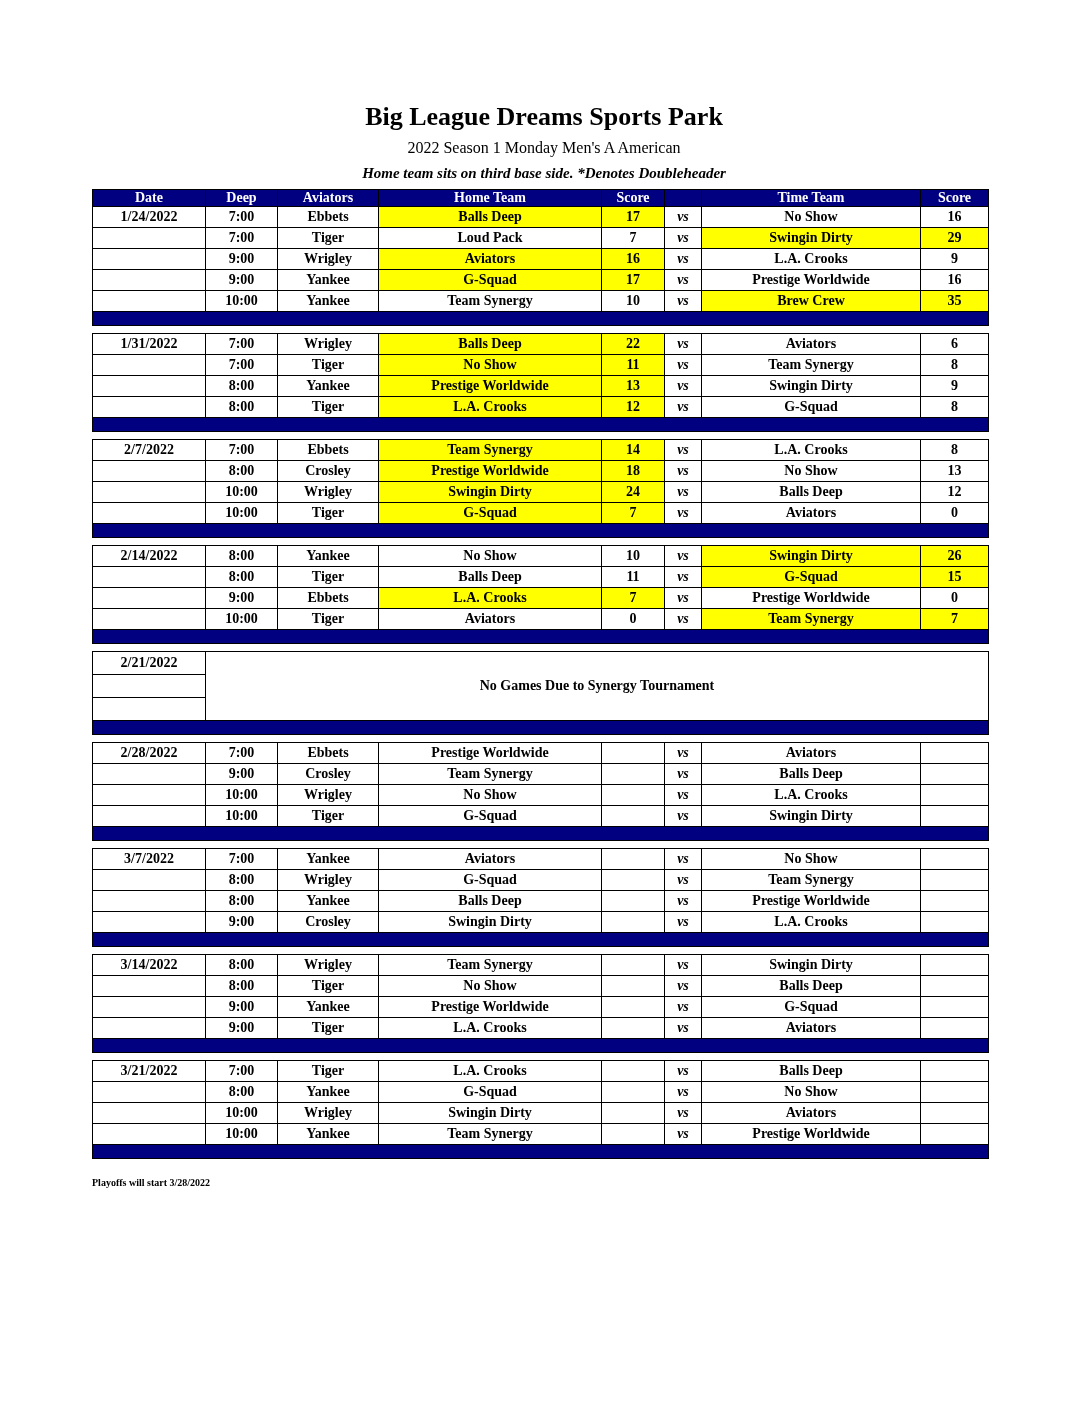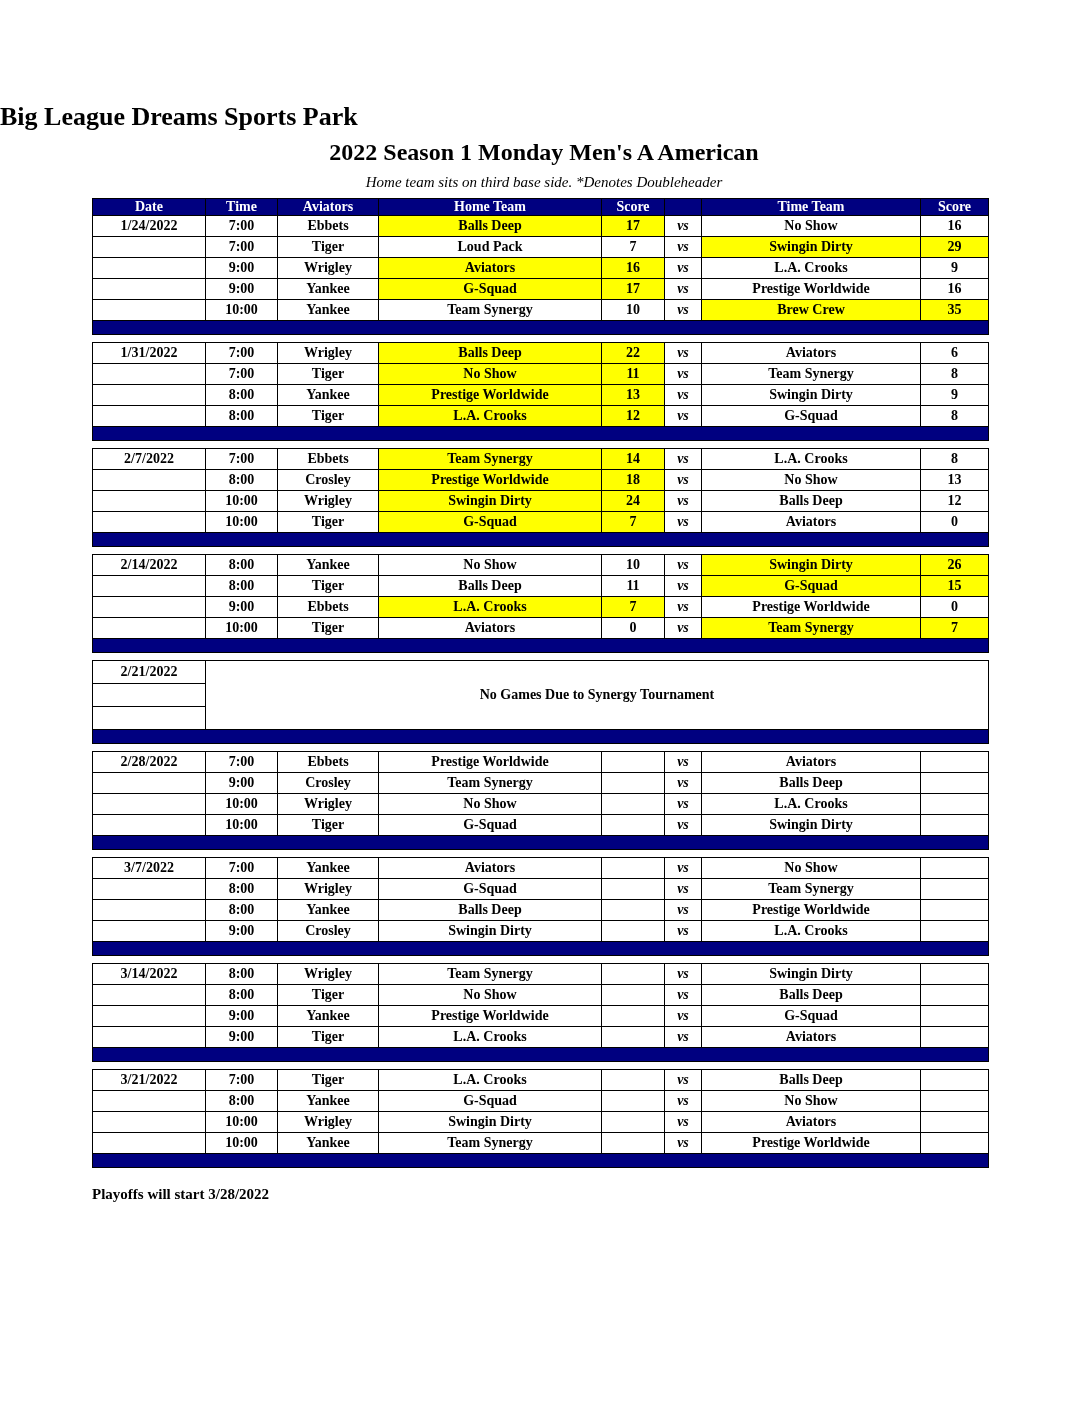--- a/index.html
+++ b/index.html
@@ -11,37 +11,38 @@
   .page {
     width: 1088px;
     height: 1408px;
     background: #ffffff;
     font-family: "Liberation Serif", serif;
     position: relative;
     overflow: hidden;
     padding-top: 102px;
   }
   .title {
+    text-align: center;
     font-size: 26px;
     font-weight: bold;
     color: #000;
     line-height: 1.15;
     margin: 0;
   }
   .subtitle {
     text-align: center;
-    font-size: 24px;
-    font-weight: bold;
+    font-size: 16px;
+    font-weight: normal;
     color: #000;
     margin: 7px 0 0 0;
   }
   .note {
     text-align: center;
     font-size: 15px;
-    font-weight: normal;
+    font-weight: bold;
     font-style: italic;
     color: #000;
     margin: 8px 0 0 0;
   }
   table.sched {
     border-collapse: collapse;
     table-layout: fixed;
     width: 896px;
     margin: 7px 0 0 92px;
   }
@@ -85,21 +86,21 @@
   }
   td.special-cell {
     font-size: 38px;
     font-weight: bold;
     text-align: center;
     vertical-align: middle;
     white-space: nowrap;
   }
   tr.special-row td.date-cell { height: 23px; }
   .footer {
-    font-size: 15px;
+    font-size: 10px;
     font-weight: bold;
     color: #000;
     margin: 11px 0 0 92px;
   }
 </style>
 </head>
 <body>
 
 <div class="page">
   <div class="title">Big League Dreams Sports Park</div>
@@ -113,21 +114,21 @@
         <col class="c-replica">
         <col class="c-home">
       <col class="c-score1">
         <col class="c-vs">
         <col class="c-away">
         <col class="c-score2">
     </colgroup>
     <thead>
       <tr>
         <th>Date</th>
-        <th>Time</th>
+        <th>Deep</th>
         <th>Aviators</th>
         <th>Home Team</th>
         <th>Score</th>
         <th></th>
         <th>Time Team</th>
         <th>Score</th>
       </tr>
     </thead>
     <tbody id="sched-body">
         <tr>

